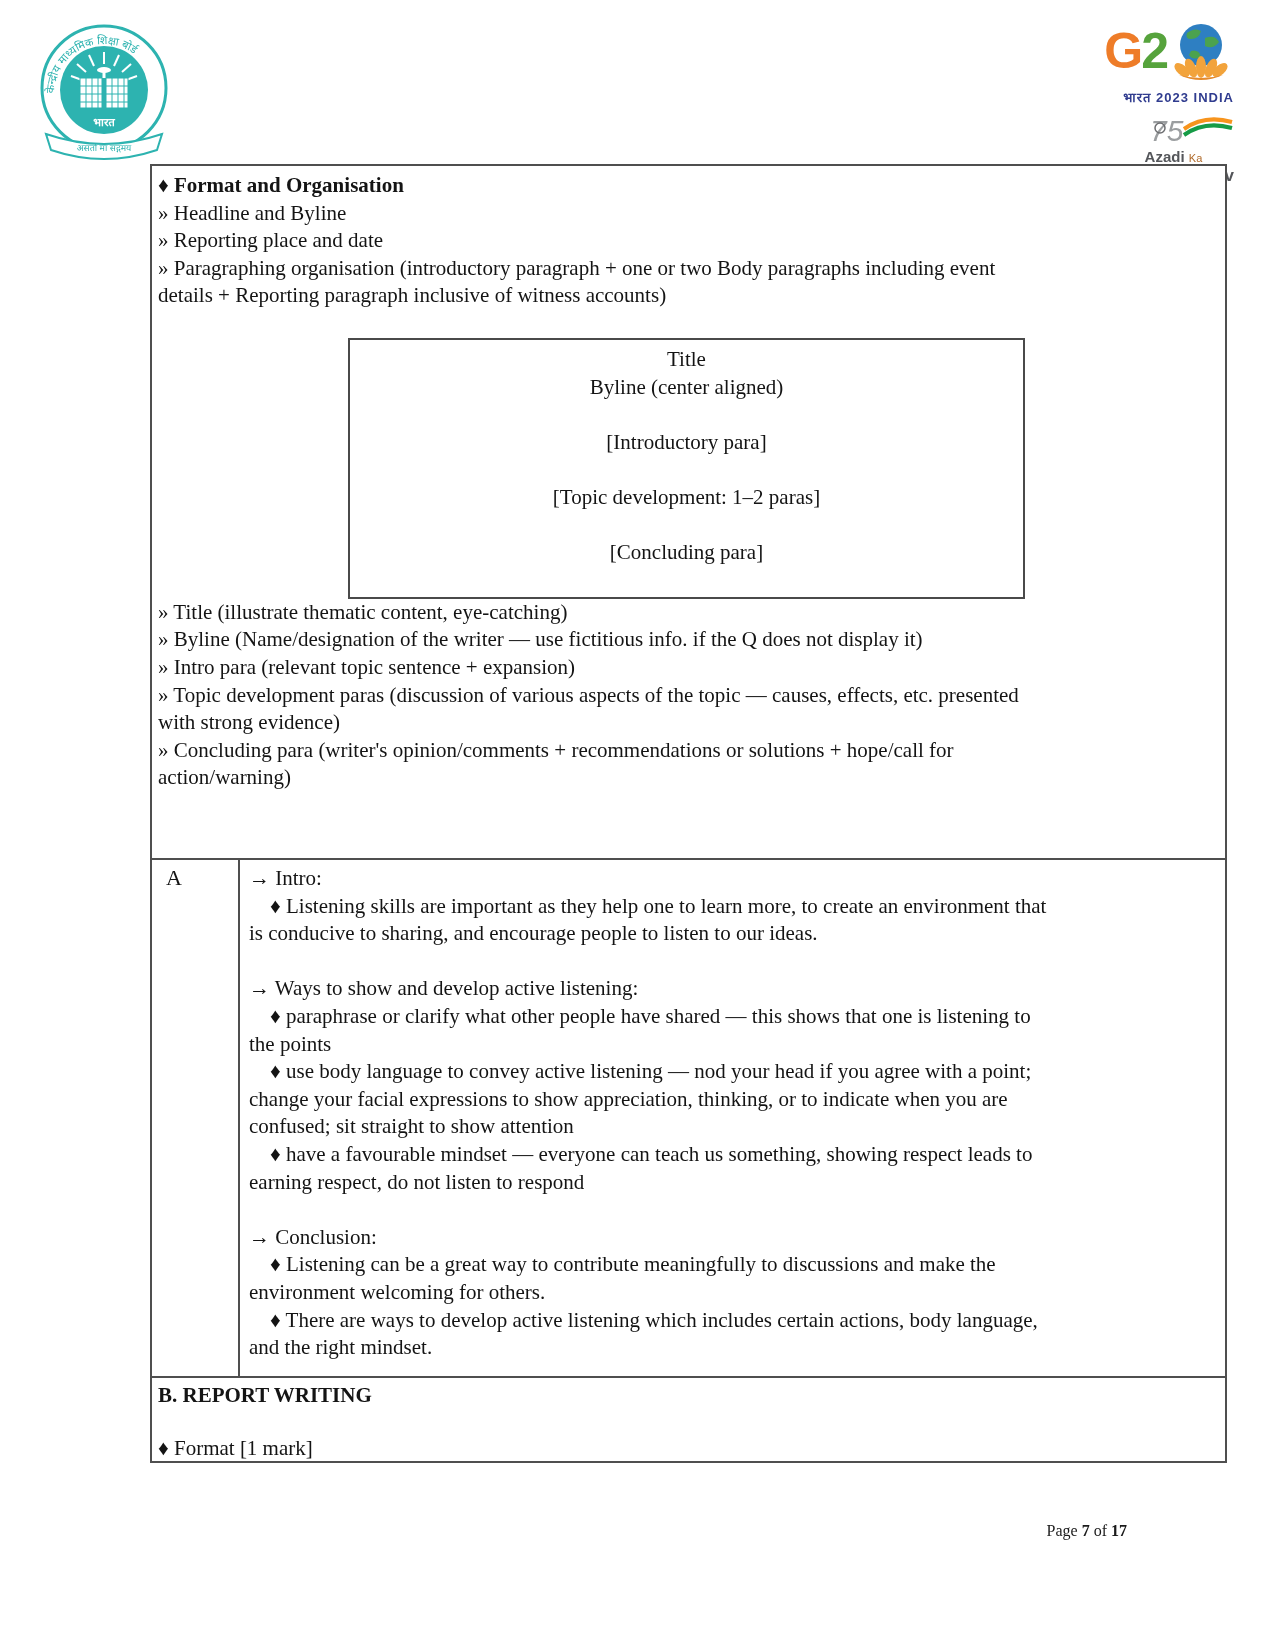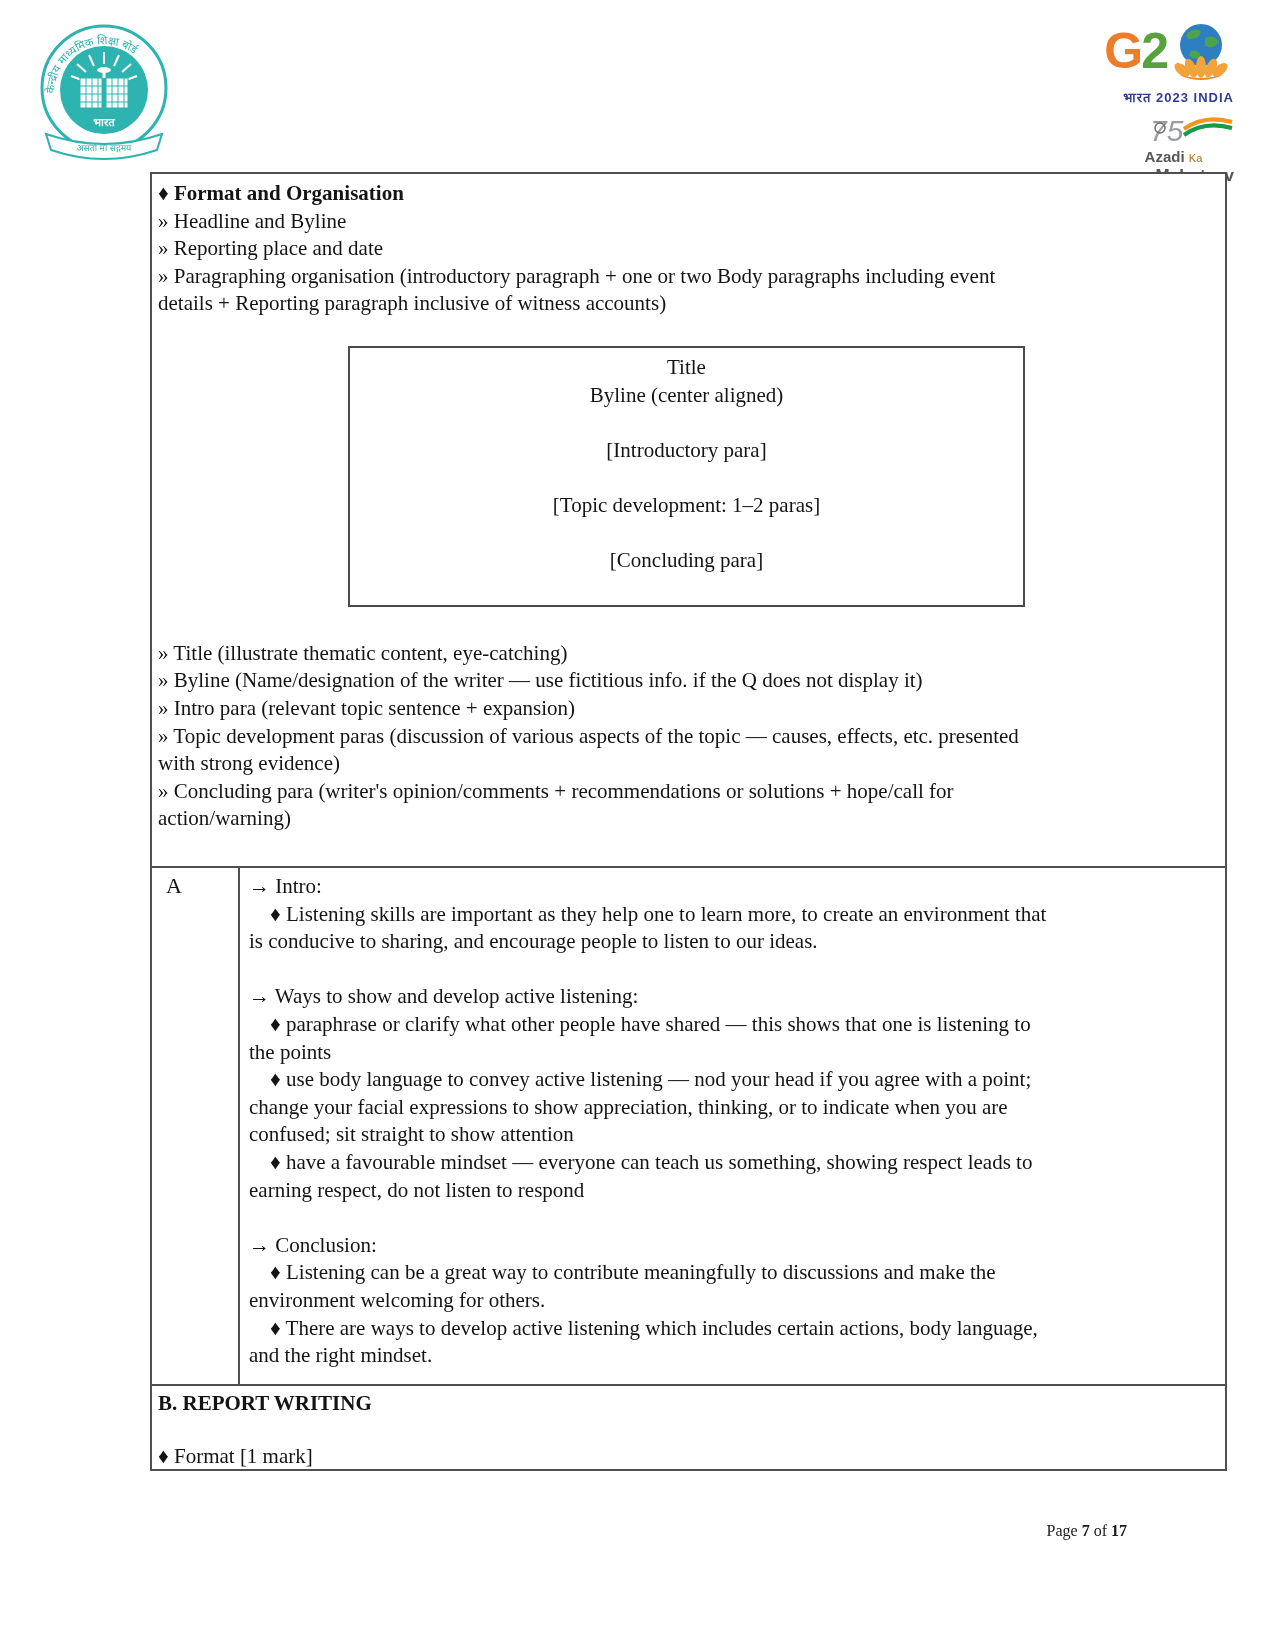--- a/index.html
+++ b/index.html
@@ -24,30 +24,30 @@
   .g20-india-line { margin-top:6px; font-size:13px; font-weight:bold; color:#303c8f; letter-spacing:1px; }
   .azadi { margin-top:7px; display:inline-block; text-align:left; }
   .azadi-75 { display:block; margin-left:26px; }
   .azadi-l1 { font-size:15px; color:#54565a; line-height:20px;margin-left:23px; }
   .azadi-l1 b { font-weight:bold; }
   .azadi-ka { font-size:11px; color:#b06a2a; }
   .azadi-l2 { font-size:13px; color:#54565a; line-height:16px; }
   .azadi-l2 b { font-size:17px; font-weight:bold; }
 
   
-  .main-table { position:absolute; left:150px; top:172px; width:1077px;
+  .main-table { position:absolute; left:150px; top:164px; width:1077px;
                 border:2px solid #4f4f4f; box-sizing:border-box; background:#fff; }
   .t-line { font-size:21px; line-height:27.6px; min-height:27.6px; white-space:pre-wrap; }
   .bold { font-weight:bold; }
 
   .row-format { height:694px; border-bottom:2px solid #4f4f4f; box-sizing:border-box;
                 padding:6px 10px 0 6px; }
   .diagram-box { width:677px; margin:28px auto 0; border:2px solid #4a4a4a;
                  box-sizing:border-box; padding:6px 8px 30px; text-align:center; }
-  .items-bottom { margin-top:33px; }
+  .items-bottom { }
 
   .row-answer { height:518px; border-bottom:2px solid #4f4f4f; box-sizing:border-box;
                 display:flex; align-items:stretch; }
   .answer-label-cell { width:88px; flex:0 0 88px; border-right:2px solid #4f4f4f;
                        box-sizing:border-box; padding:5px 0 0 14px; font-size:22px; }
   .answer-content { flex:1; padding:5px 14px 0 9px; overflow:hidden; }
 
   .row-report { height:83px; box-sizing:border-box; padding:4px 10px 0 6px; }
   .report-format-line { margin-top:25px; }
 

